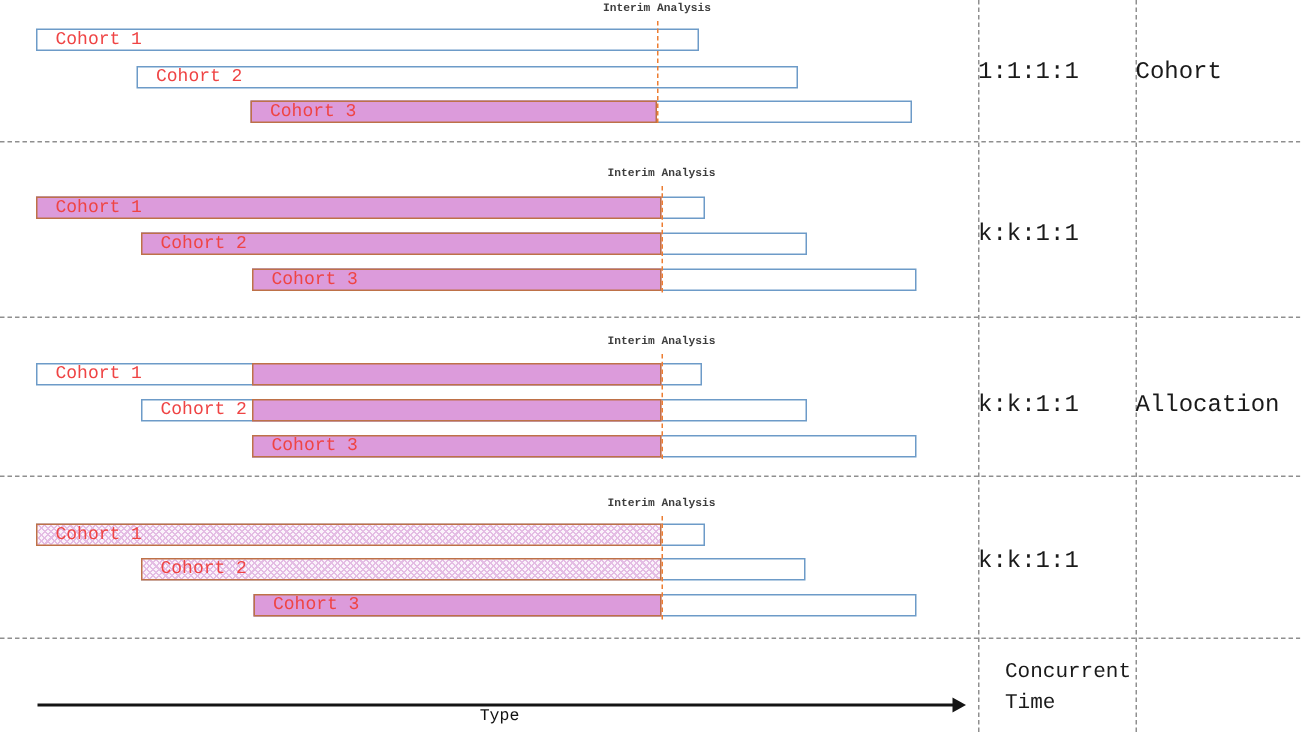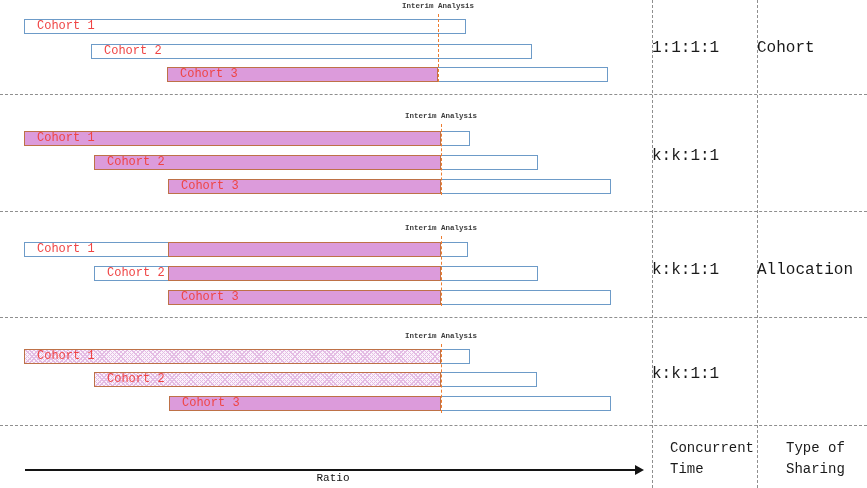--- a/index.html
+++ b/index.html
@@ -132,21 +132,17 @@
       <div class="bar-label" style="left: 182px; top: 396px;">Cohort 3</div>
       <div class="interim-line" style="left: 441px; top: 344px; height: 69px;"></div>
       <div class="cell cell-ratio" style="top: 364px;">k:k:1:1</div>
     </div>
 
   <div class="footer-label" style="left:670px; top:438px;">
     <div>Concurrent</div>
     <div>Time</div>
   </div>
 
-  <div class="footer-label" style="left:786px; top:438px;">
-    <div>Type of</div>
-    <div>Sharing</div>
-  </div>
 
   <div class="time-line"></div>
   <div class="time-arrowhead"></div>
-  <div class="time-label">Ratio</div>
+  <div class="time-label">Type</div>
 </div>
 
 </body></html>

